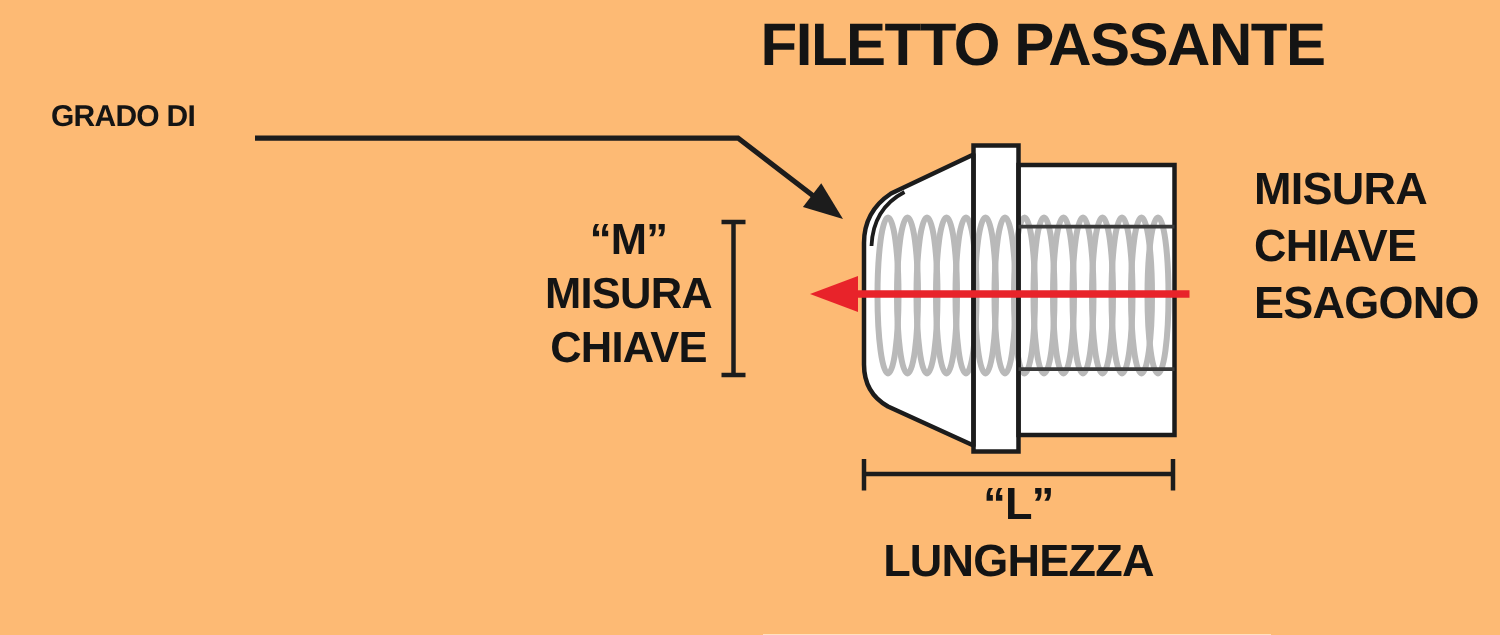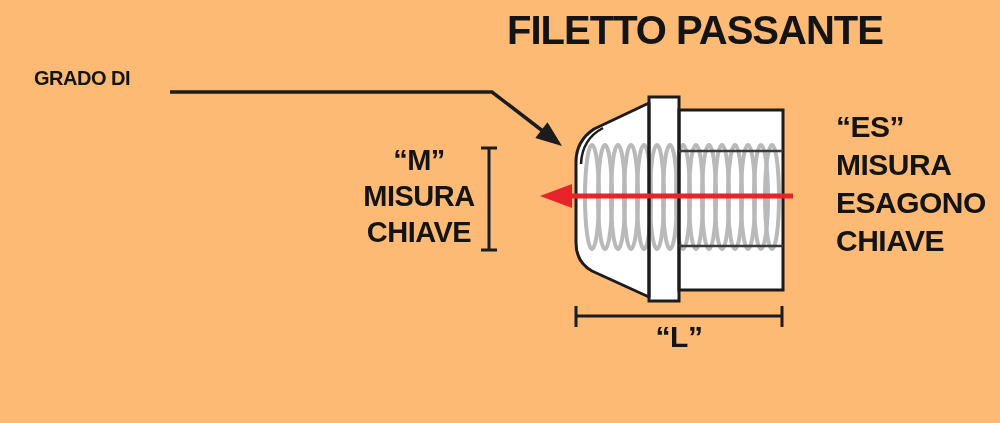--- a/index.html
+++ b/index.html
@@ -132,23 +132,23 @@
     <div>GRADO DI</div>
   </div>
 
   <div class="lbl thread-label">
     <div>“M”</div>
     <div>MISURA</div>
     <div>CHIAVE</div>
   </div>
 
   <div class="lbl hex-label">
-    <div>“ES”</div>
     <div>MISURA</div>
+    <div>CHIAVE</div>
     <div>ESAGONO</div>
-    <div>CHIAVE</div>
   </div>
 
   <div class="lbl length-label">
     <div>“L”</div>
+    <div>LUNGHEZZA</div>
   </div>
 
 </div>
 
 </body></html>

